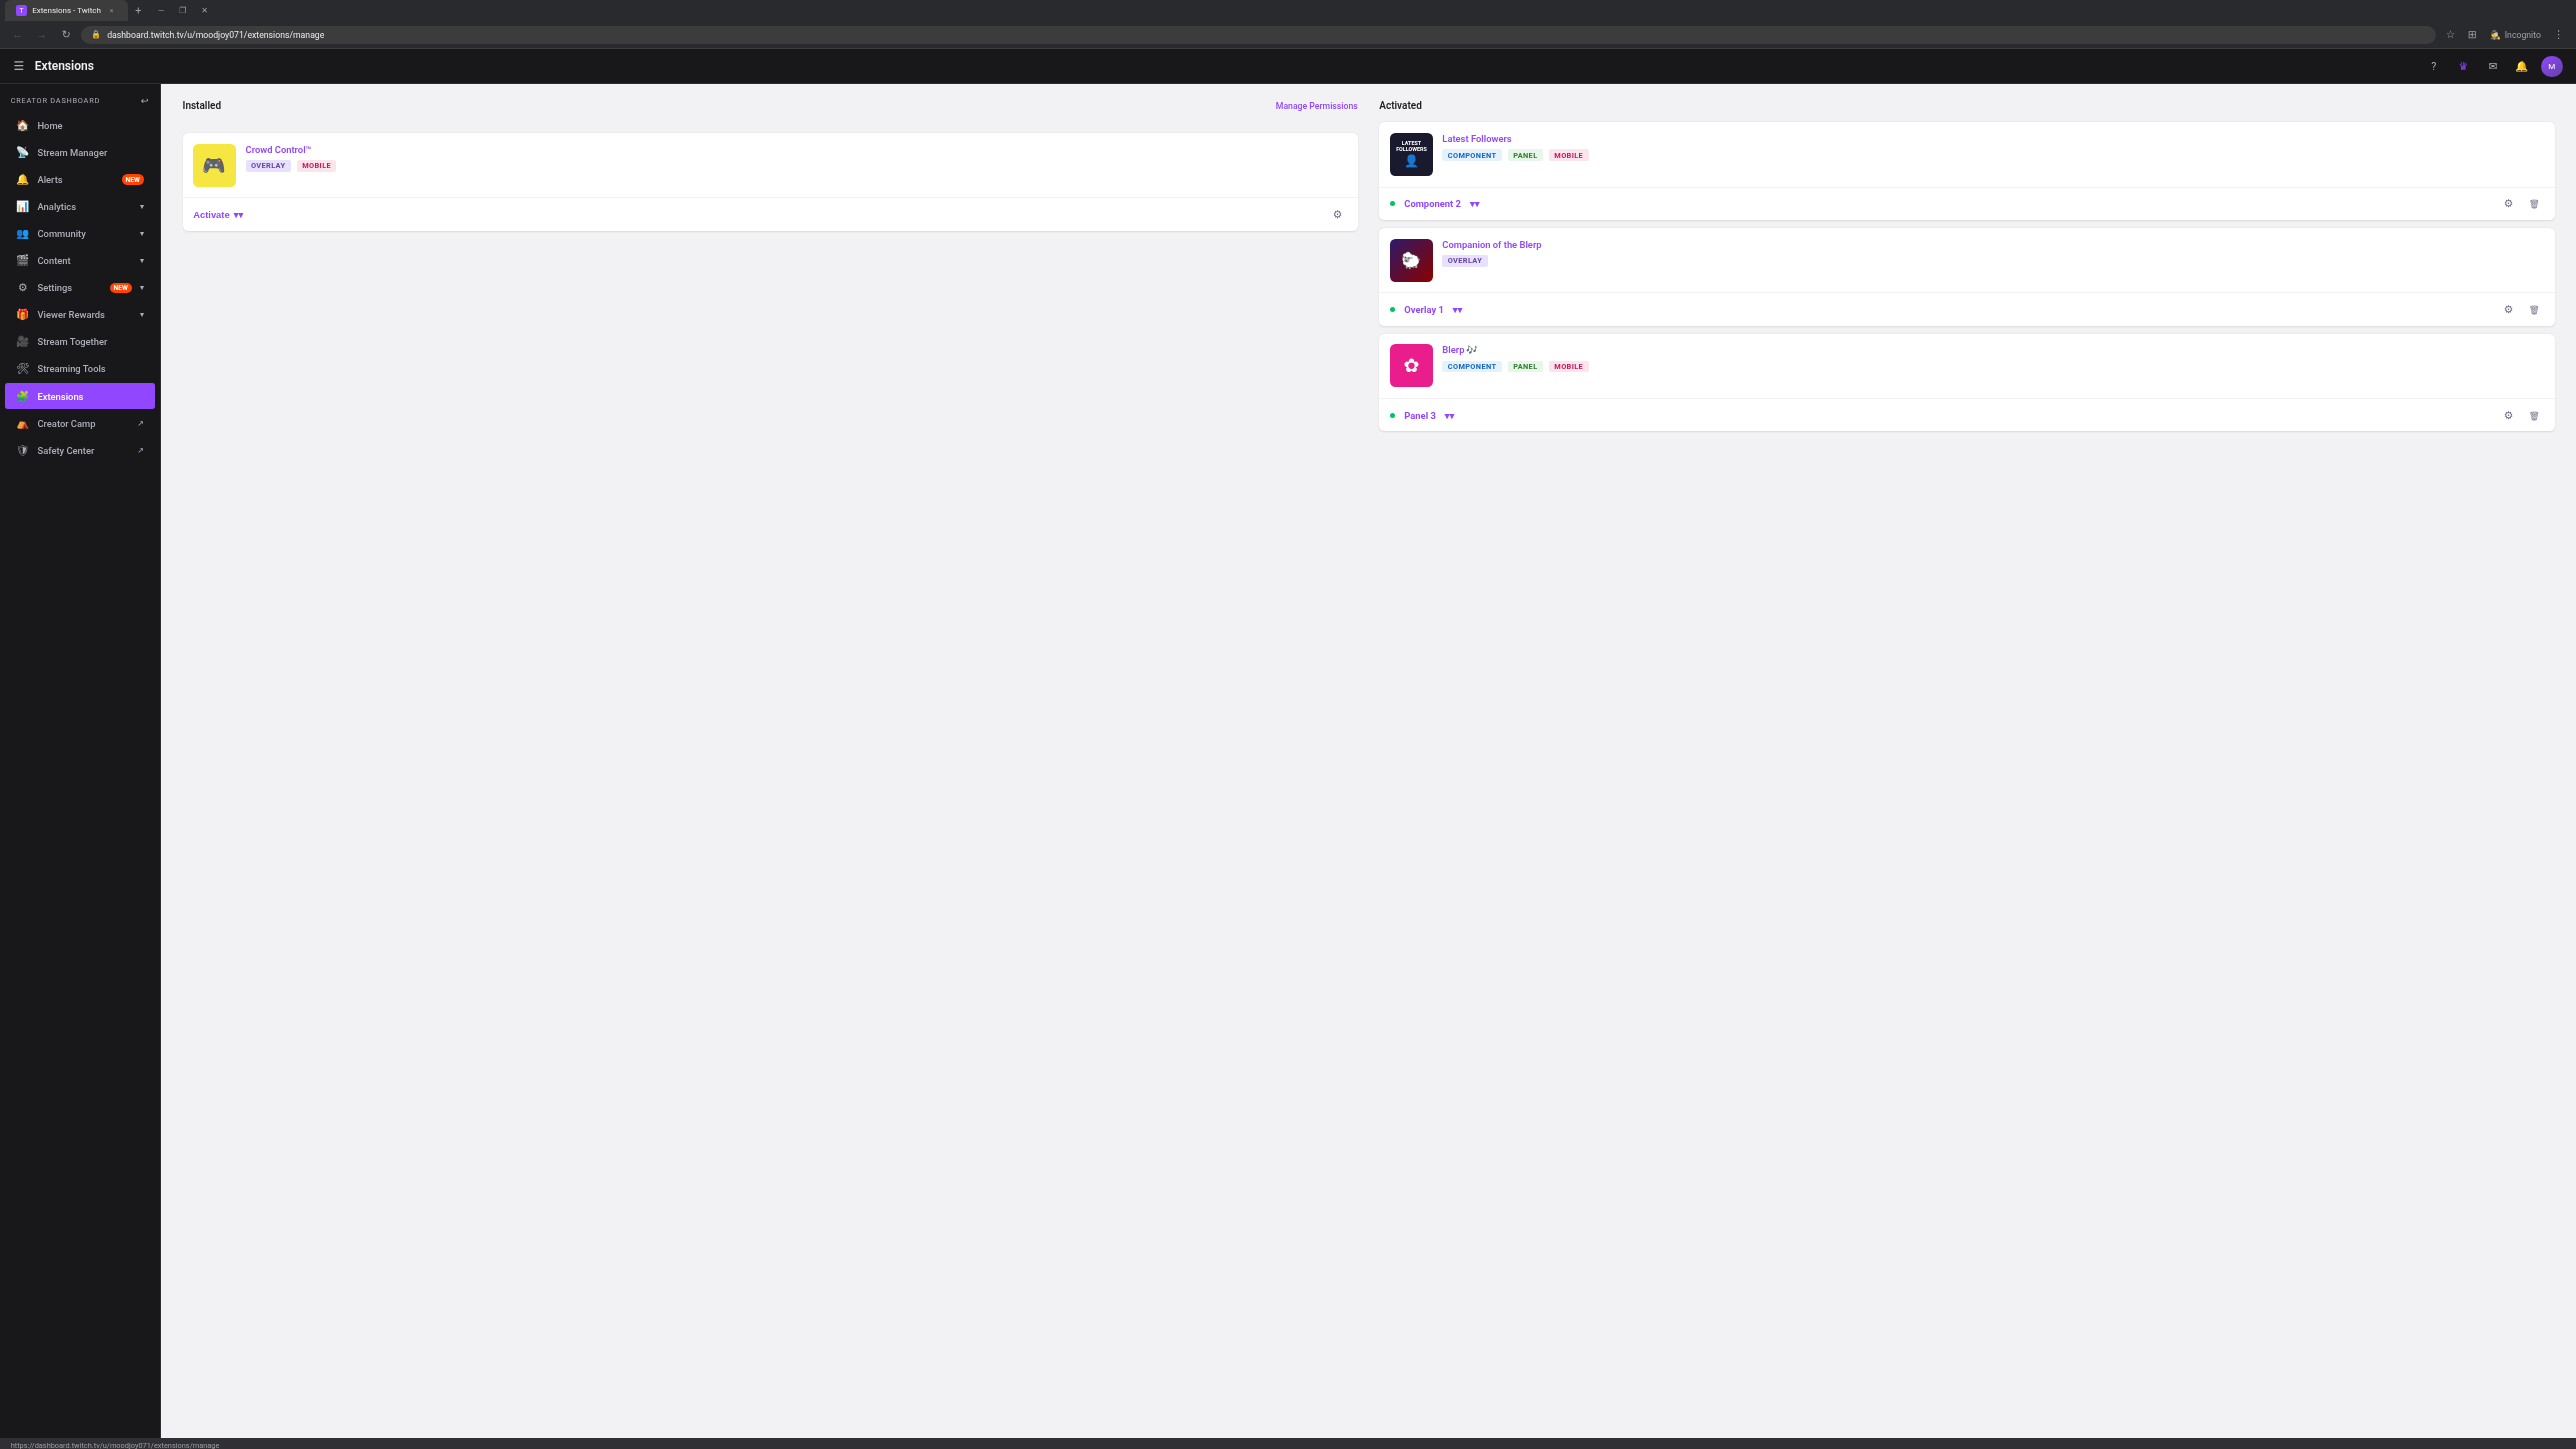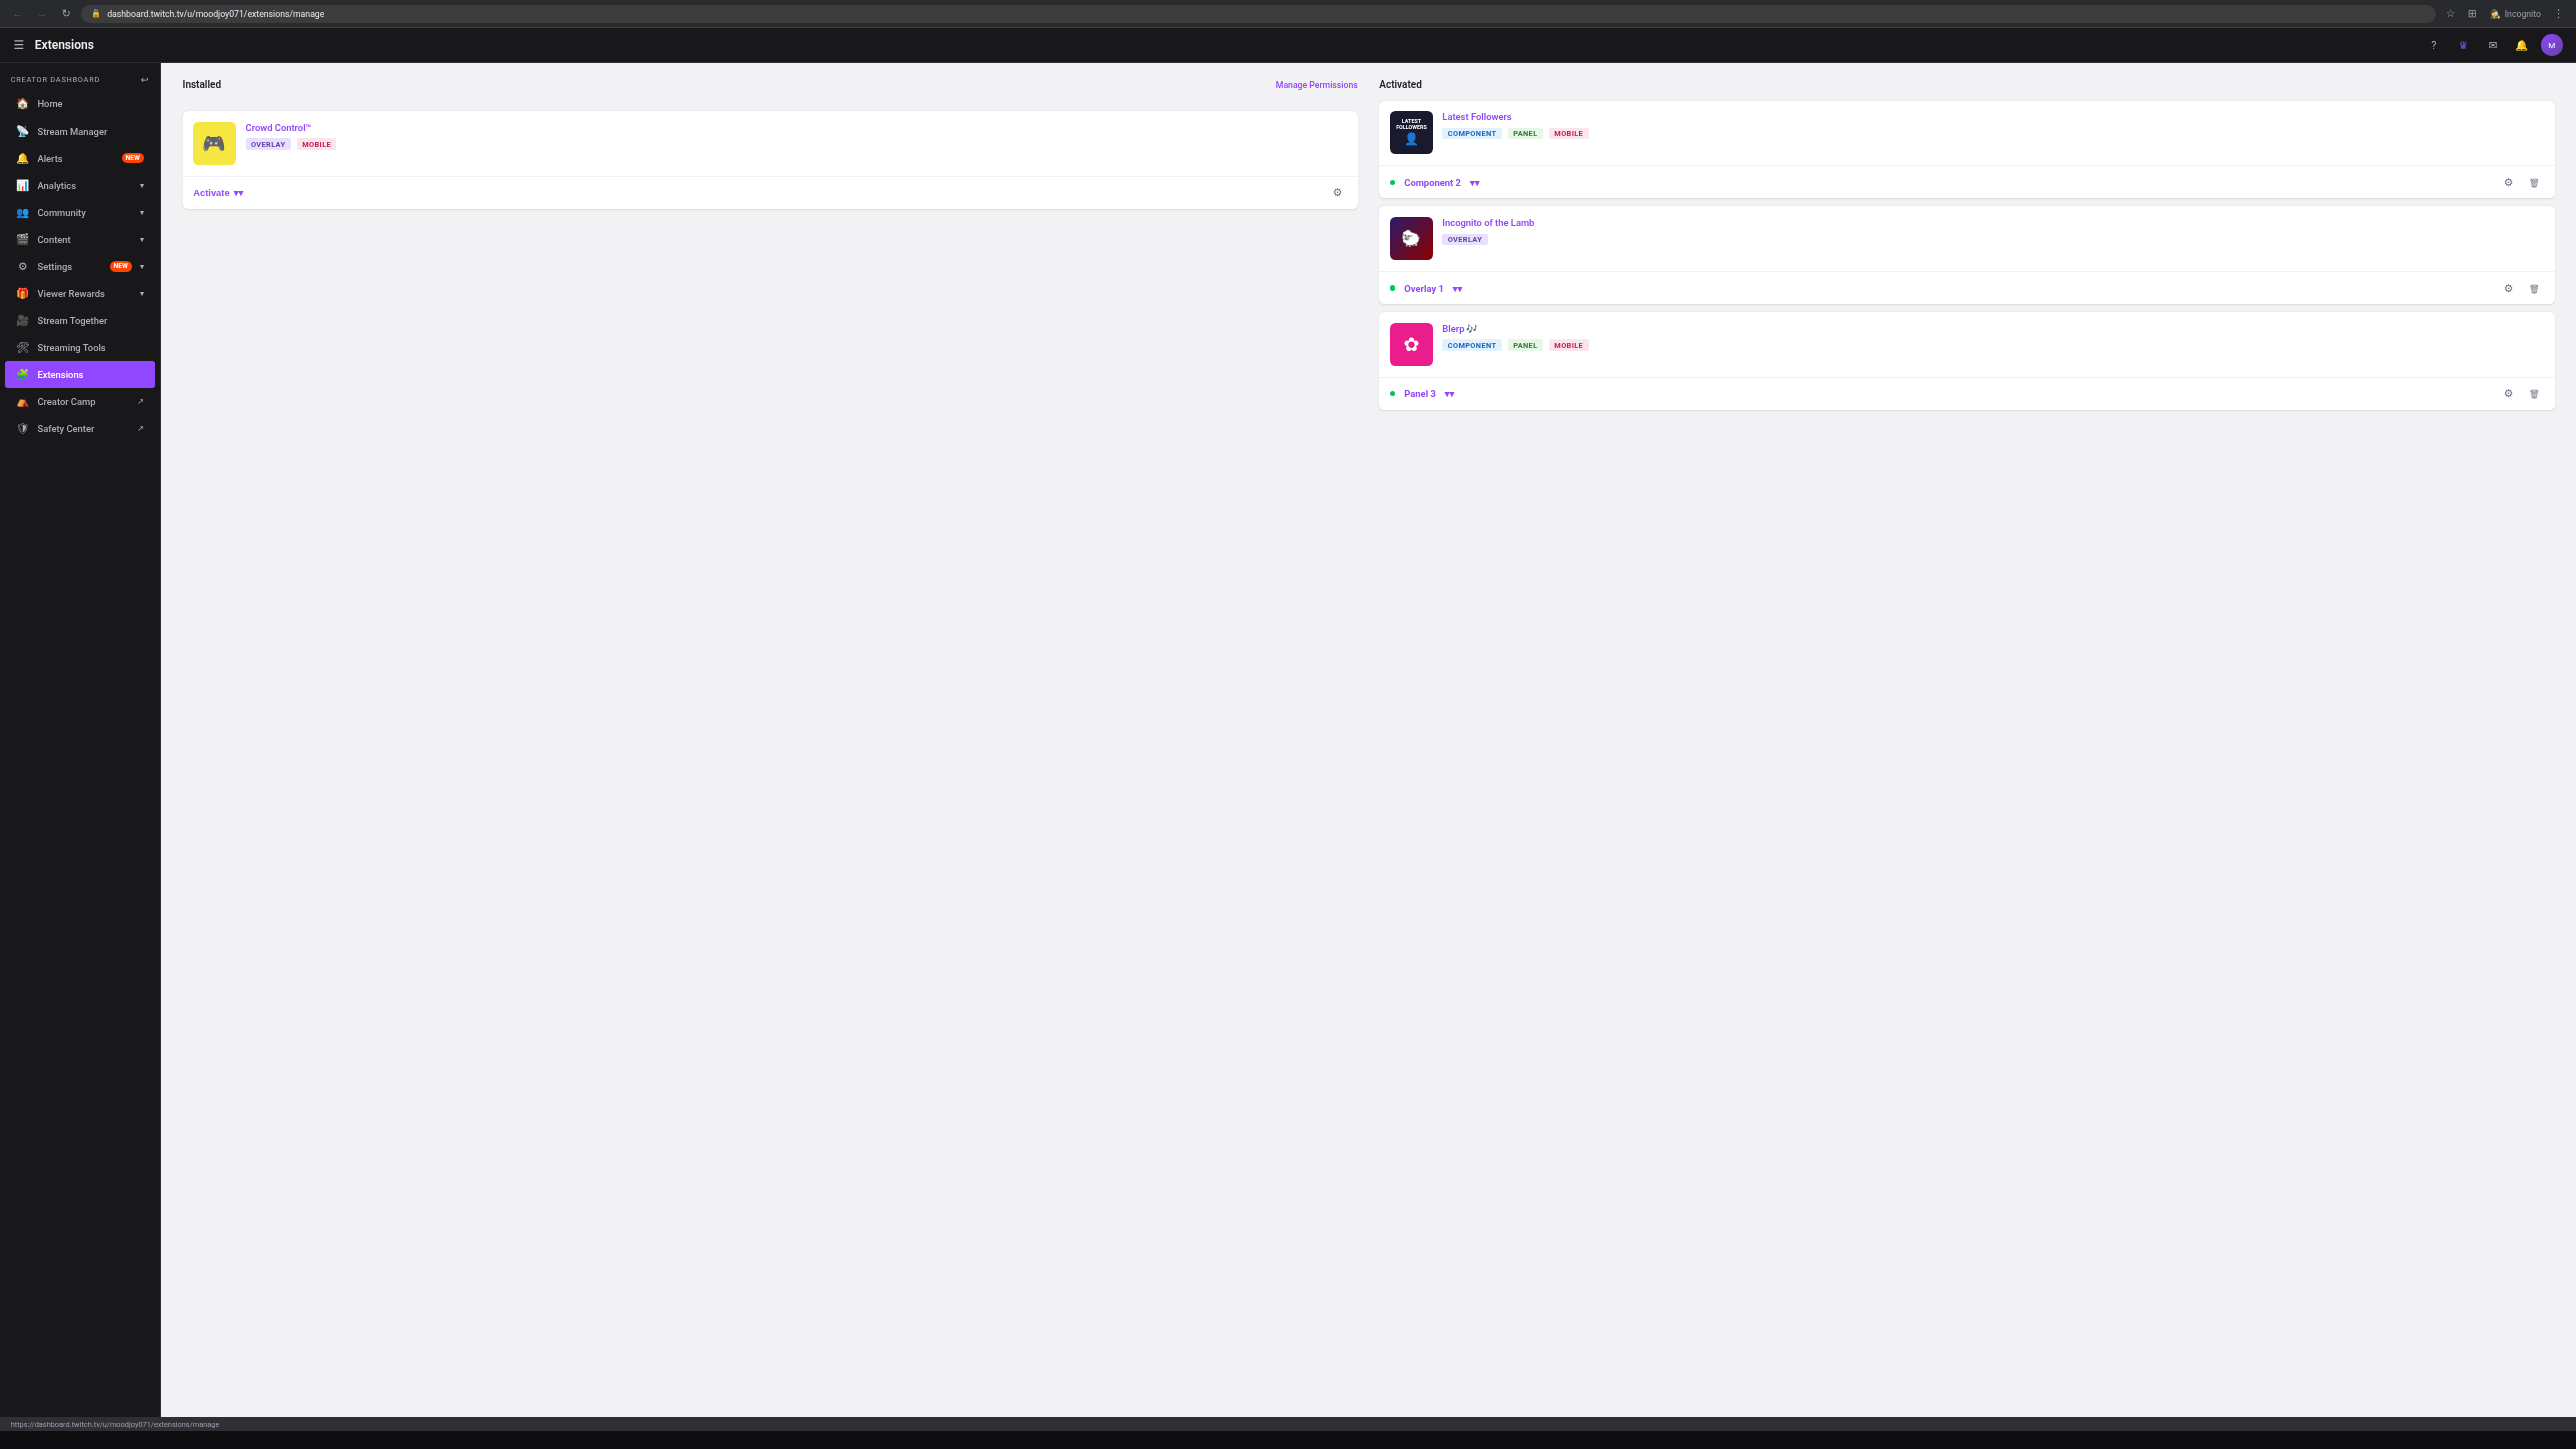--- a/index.html
+++ b/index.html
@@ -472,20 +472,33 @@
       justify-content: center;
       color: white;
       font-size: 14.8px;
     }
   </style>
 </head>
 <body>
 
 <div class="browser-chrome">
 
+  <div class="browser-tab-bar">
+    <div class="browser-tab">
+      <div class="tab-favicon">T</div>
+      <span class="tab-title">Extensions - Twitch</span>
+      <span class="tab-close">×</span>
+    </div>
+    <div class="new-tab-btn">+</div>
+    <div class="window-controls">
+      <div class="win-btn">—</div>
+      <div class="win-btn">❐</div>
+      <div class="win-btn">✕</div>
+    </div>
+  </div>
 
   <div class="browser-nav">
     <div class="nav-btn disabled">←</div>
     <div class="nav-btn disabled">→</div>
     <div class="nav-btn">↻</div>
     <div class="address-bar">
       <span class="lock-icon">🔒</span>
       <span>dashboard.twitch.tv/u/moodjoy071/extensions/manage</span>
     </div>
     <div class="nav-actions">
@@ -657,21 +670,21 @@
             </div>
           </div>
 
           
           <div class="ext-card">
             <div class="ext-card-header">
               <div class="ext-thumbnail cotl-thumb" style="width:43px;height:43px;border-radius:5.4px;flex-shrink:0;background:linear-gradient(135deg,#2d1b69,#8b0000);">
                 <span style="font-size:16px;">🐑</span>
               </div>
               <div class="ext-info">
-                <div class="ext-name">Incognito of the Lamb</div>
+                <div class="ext-name">Companion of the Blerp</div>
                 <div class="ext-tags">
                   <span class="tag tag-overlay">OVERLAY</span>
                 </div>
               </div>
             </div>
             <div class="ext-footer">
               <div class="slot-name">
                 <span class="slot-dot"></span>
                 <span>Overlay 1</span>
                 <span class="chevron-down">▾</span>

